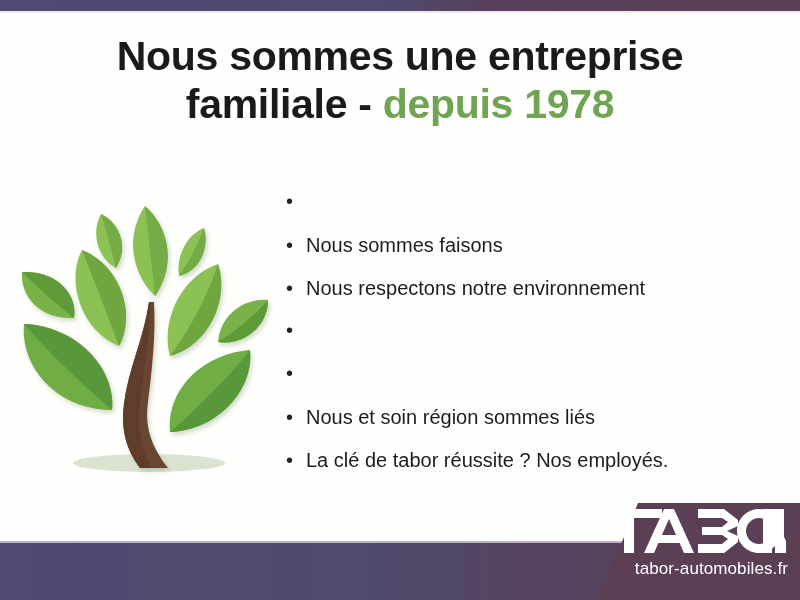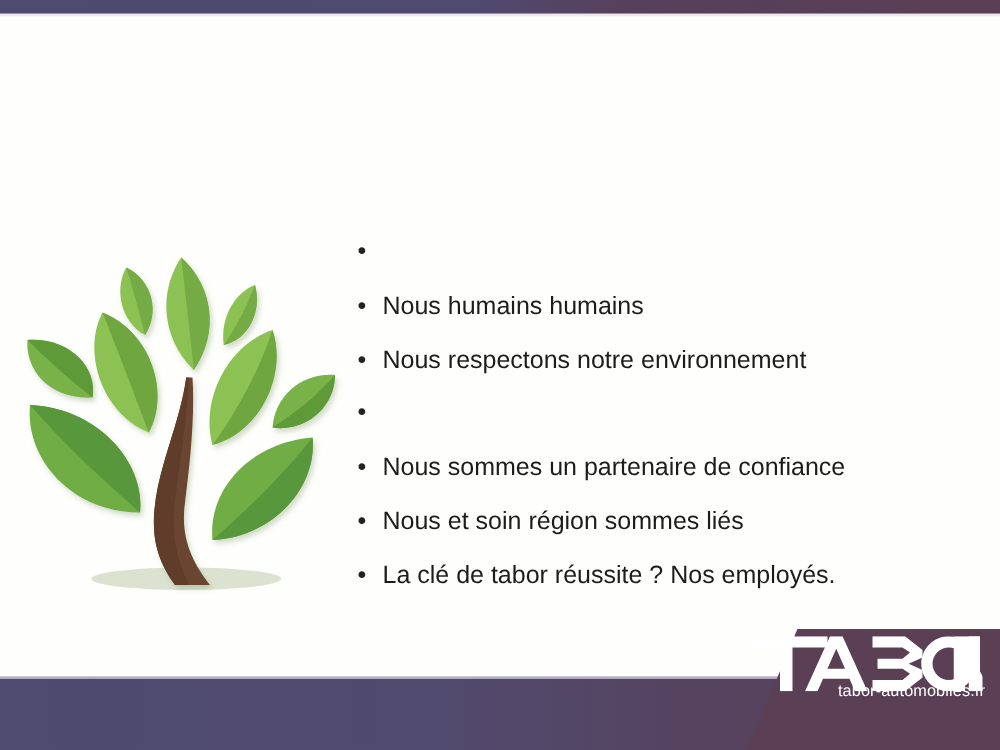--- a/index.html
+++ b/index.html
@@ -121,37 +121,41 @@
   .logo-wordmark {
     position: absolute;
     left: 598px;
     top: 509px;
     width: 188px;
     height: 44px;
   }
   .logo-tagline {
     position: absolute;
     left: 560px;
-    top: 545px;
+    top: 559px;
     width: 228px;
     text-align: right;
-    font-size: 13px;
+    font-size: 17px;
     color: #ffffff;
     letter-spacing: 0.1px;
     white-space: nowrap;
   }
 </style>
 </head>
 <body>
 
 <div class="slide">
 
   <div class="top-bar"></div>
   <div class="top-bar-hairline"></div>
 
+  <div class="title-block">
+    <div class="title-line">Nous sommes une entreprise</div>
+    <div class="title-line"><span>familiale - </span><span class="title-accent">depuis 1978</span></div>
+  </div>
 
   <div class="tree-art">
     <svg width="264" height="290" viewBox="0 0 264 290" xmlns="http://www.w3.org/2000/svg" aria-hidden="true">
       <defs>
         <filter id="leafshadow" x="-20%" y="-20%" width="150%" height="150%">
           <feDropShadow dx="2" dy="3" stdDeviation="2.2" flood-color="#6f8a55" flood-opacity="0.30"></feDropShadow>
         </filter>
       </defs>
 
       <ellipse cx="131" cy="271" rx="76" ry="9" fill="#dce2d0"></ellipse>
@@ -207,32 +211,31 @@
       </g>
     </svg>
   </div>
 
   <div class="bullet-list">
     <div class="bullet-item">
       <span class="bullet-dot">•</span>
     </div>
     <div class="bullet-item">
       <span class="bullet-dot">•</span>
-      <span class="bullet-text">Nous humains humains</span>
+      <span class="bullet-text">Nous sommes faisons</span>
     </div>
     <div class="bullet-item">
       <span class="bullet-dot">•</span>
       <span class="bullet-text">Nous respectons notre environnement</span>
     </div>
     <div class="bullet-item">
       <span class="bullet-dot">•</span>
     </div>
     <div class="bullet-item">
       <span class="bullet-dot">•</span>
-      <span class="bullet-text">Nous sommes un partenaire de confiance</span>
     </div>
     <div class="bullet-item">
       <span class="bullet-dot">•</span>
       <span class="bullet-text">Nous et soin région sommes liés</span>
     </div>
     <div class="bullet-item">
       <span class="bullet-dot">•</span>
       <span class="bullet-text">La clé de tabor réussite ? Nos employés.</span>
     </div>
   </div>

